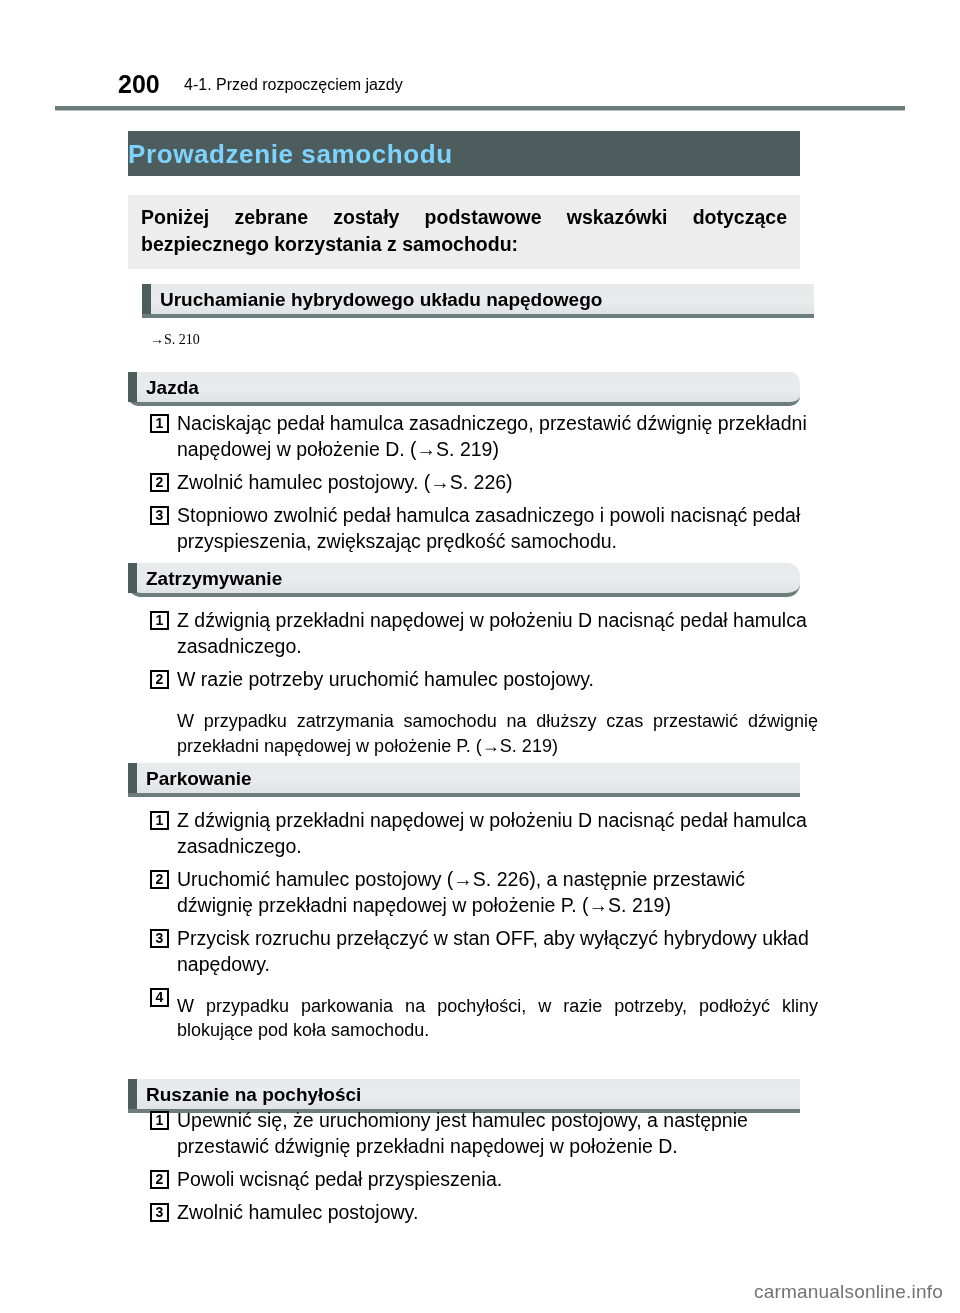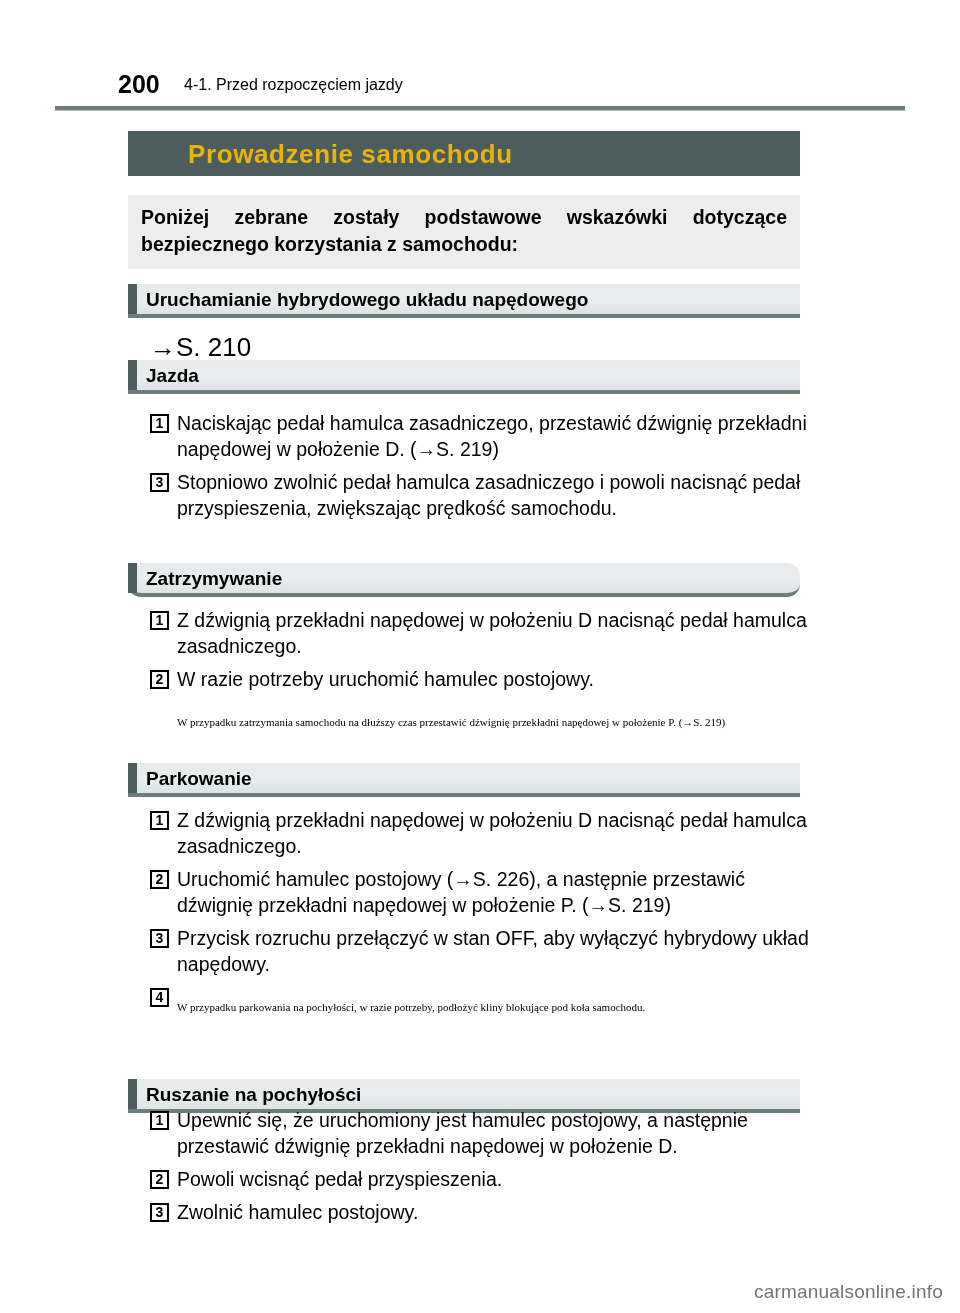--- a/index.html
+++ b/index.html
@@ -56,27 +56,25 @@
     position: absolute;
     left: 128px;
     top: 131px;
     width: 672px;
     height: 45px;
     background: #4d5d5d;
     display: flex;
     align-items: center;
   }
   .banner-title {
-    color: #eab308;
+    color: #7dd3fc;
     font-size: 26px;
     font-weight: bold;
     letter-spacing: 0.6px;
-    padding-left: 17px;
-    line-height: 1;
-    margin-left: 43px;
+    line-height: 1;
   }
 
   
   .intro-box {
     position: absolute;
     left: 128px;
     top: 195px;
     width: 672px;
     padding: 9px 13px 11px 13px;
     background: #ededed;
@@ -119,23 +117,24 @@
   }
 
   
   .block {
     position: absolute;
     left: 128px;
     width: 690px;
   }
 
   .pageref-line {
-    font-size: 26px;
+    font-size: 14px;
     line-height: 1.3;
     padding-left: 22px;
+    font-family: Liberation Serif, serif;
   }
 
   .steps { margin: 0; padding: 0; list-style: none; }
 
   .step {
     position: relative;
     padding-left: 49px;
     margin-bottom: 7px;
   }
   .step:last-child { margin-bottom: 0; }
@@ -157,27 +156,26 @@
 
   .step-text {
     font-size: 19.5px;
     line-height: 1.33;
     text-align: justify;
     text-justify: inter-word;
   }
   .step-text.nojust { text-align: left; }
 
   .sub-note {
-    font-size: 11px;
+    font-size: 18px;
     line-height: 1.38;
     text-align: justify;
     padding-left: 49px;
-    margin-top: 22px;
+    margin-top: 16px;
     margin-bottom: 7px;
-    font-family: Liberation Serif, serif;
   }
   .sub-note.last { margin-bottom: 0; }
 
   
   .watermark {
     position: absolute;
     right: 17px;
     bottom: 12px;
     font-size: 19px;
     color: #737373;
@@ -195,40 +193,41 @@
 </div>
 
 <div class="banner">
   <div class="banner-title">Prowadzenie samochodu</div>
 </div>
 
 <div class="intro-box">
   <p class="intro-text">Poniżej zebrane zostały podstawowe wskazówki dotyczące bezpiecznego korzystania z samochodu:</p>
 </div>
 
-<div class="section-header" style="top:284px;">
+<div class="section-header" style="top:284px;margin-left:14px;">
   <span class="tab"></span>
   <span class="label">Uruchamianie hybrydowego układu napędowego</span>
 </div>
 <div class="block" style="top:331px;">
   <div class="pageref-line">→S. 210</div>
 </div>
 
-<div class="section-header" style="top:360px;">
+<div class="section-header" style="top:372px;border-radius:10px;">
   <span class="tab"></span>
   <span class="label">Jazda</span>
 </div>
 <div class="block" style="top:411px;">
   <ul class="steps">
     <li class="step">
       <span class="step-num">1</span>
       <span class="step-text">Naciskając pedał hamulca zasadniczego, przestawić dźwignię przekładni napędowej w położenie D. (→S. 219)</span>
     </li>
     <li class="step">
       <span class="step-num">2</span>
+      <span class="step-text nojust">Zwolnić hamulec postojowy. (→S. 226)</span>
     </li>
     <li class="step">
       <span class="step-num">3</span>
       <span class="step-text nojust">Stopniowo zwolnić pedał hamulca zasadniczego i powoli nacisnąć pedał przyspieszenia, zwiększając prędkość samochodu.</span>
     </li>
   </ul>
 </div>
 
 <div class="section-header" style="top:563px;border-radius:13px;">
   <span class="tab"></span>

